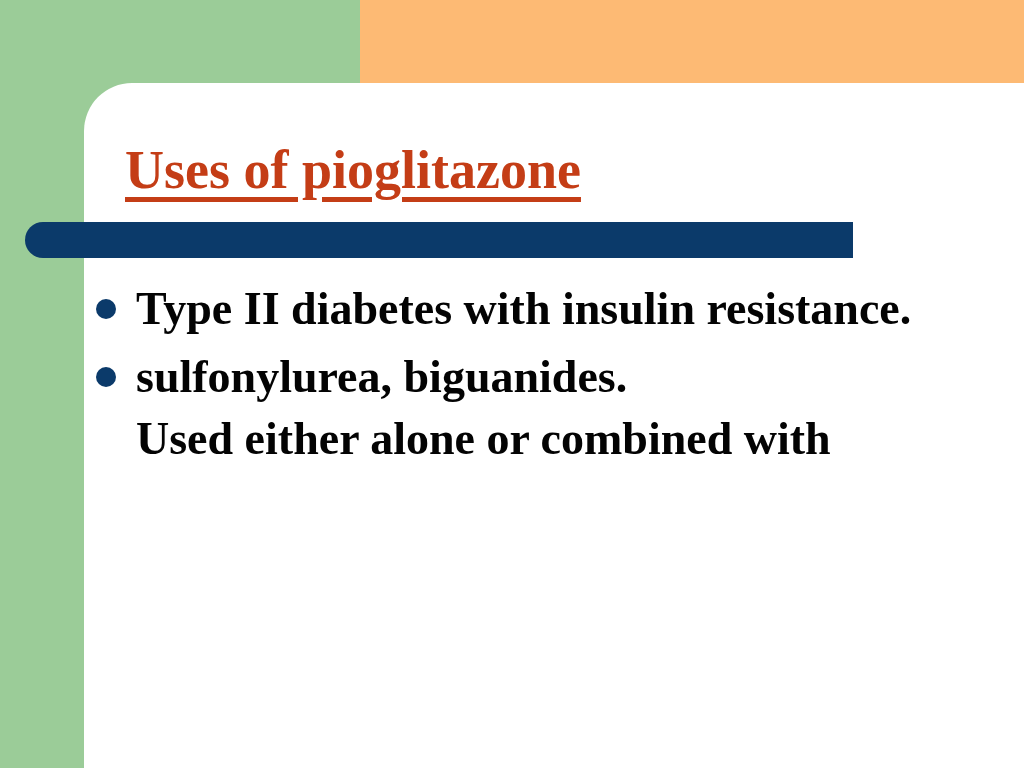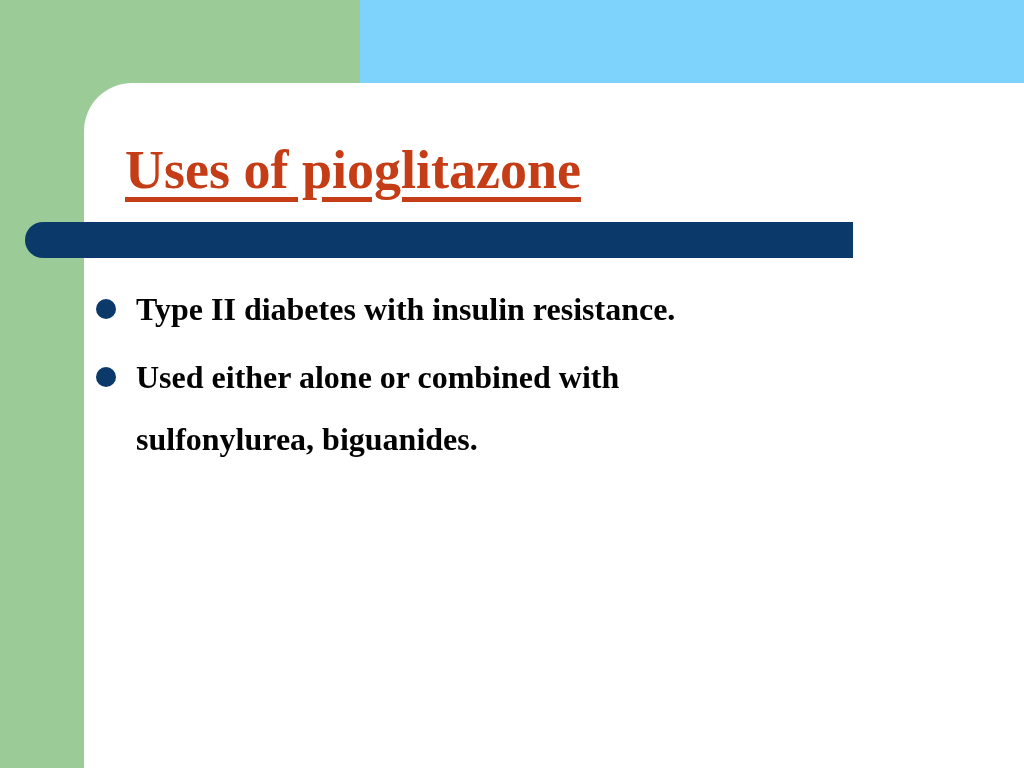--- a/index.html
+++ b/index.html
@@ -5,21 +5,21 @@
   html, body {
     margin: 0;
     padding: 0;
     background: #ffffff;
   }
   .slide {
     position: relative;
     width: 1024px;
     height: 768px;
     overflow: hidden;
-    background: #7dd3fc;
+    background: #fdba74;
     font-family: "Liberation Serif", "DejaVu Serif", serif;
   }
   
   .green-left {
     position: absolute;
     left: 0; top: 0;
     width: 84px; height: 768px;
     background: #9BCC98;
   }
   .green-top {
@@ -76,21 +76,21 @@
     grid-template-columns: 40px 1fr;
     margin-bottom: 6px;
   }
   .dot {
     width: 20px; height: 20px;
     margin-top: 21px;
     border-radius: 50%;
     background: #0B3A6A;
   }
   .bullet-text .line {
-    font-size: 32px;
+    font-size: 46px;
     line-height: 62px;
     font-weight: bold;
     white-space: nowrap;
   }
 </style>
 </head>
 <body>
 
 <div class="slide">
 
@@ -109,20 +109,20 @@
     <div class="bullet">
       <span class="dot"></span>
       <div class="bullet-text">
         <div class="line">Type II diabetes with insulin resistance.</div>
       </div>
     </div>
 
     <div class="bullet">
       <span class="dot"></span>
       <div class="bullet-text">
+        <div class="line">sulfonylurea, biguanides.</div>
         <div class="line">Used either alone or combined with</div>
-        <div class="line">sulfonylurea, biguanides.</div>
       </div>
     </div>
 
 
   </div>
 </div>
 
 </body></html>

